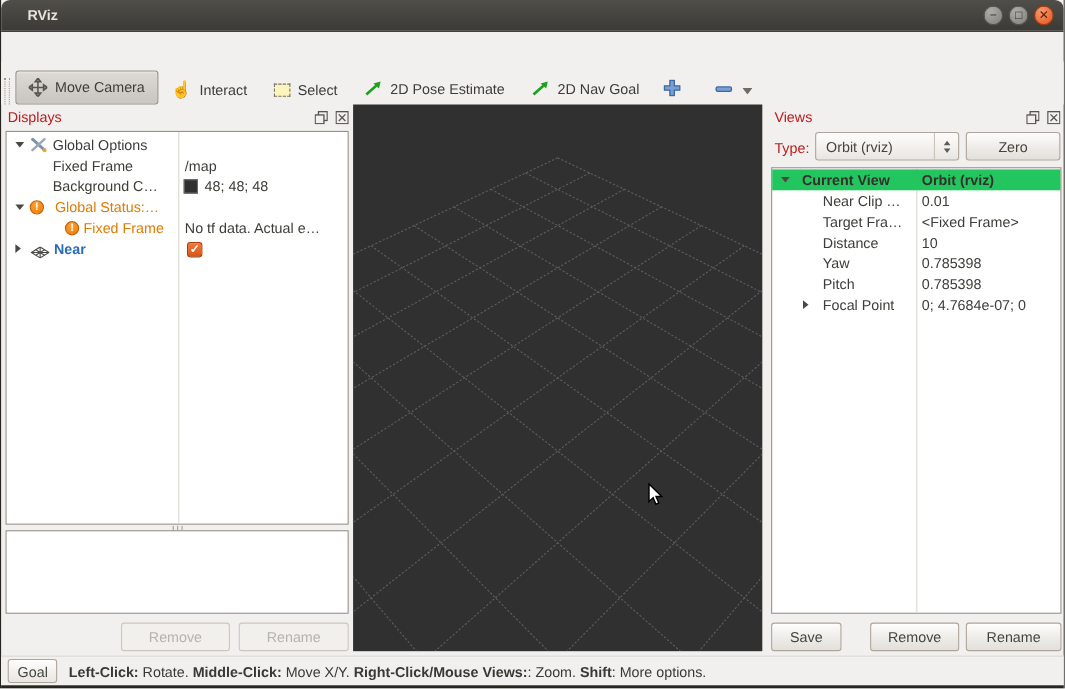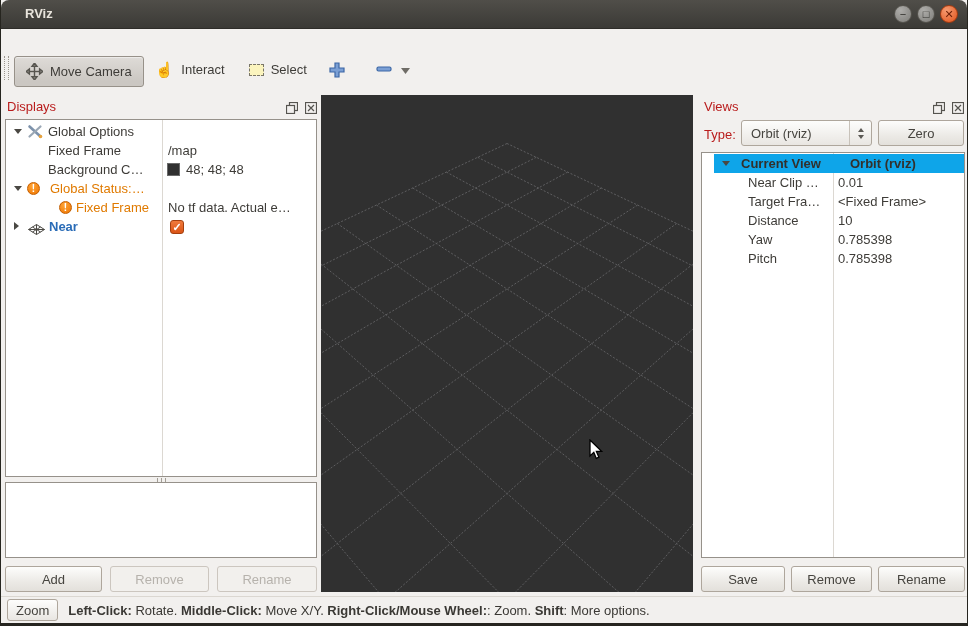--- a/index.html
+++ b/index.html
@@ -20,21 +20,21 @@
   .winbtn.close { background: radial-gradient(circle at 35% 28%, #f59b71, #e2541c); color: #6b1d05; border-color: #a33a10; }
 
   
   .menubar { position: absolute; left:0; top:29px; right:0; height: 27px; background: #3b3a36;
              display: flex; align-items: center; padding-left: 7px; }
   .menu-item { color: #dedad1; font-size: 13px; padding: 4px 11px; cursor: default; }
   .menu-item .mn { text-decoration: underline; }
 
   
   .toolbar { position: absolute; left:0; top:56px; right:0; height: 39px; background: #f2f0ee;
-             display: flex; align-items: flex-start; }
+             display: flex; align-items: flex-end; }
   .tb-handle { width: 5px; height: 24px; margin: 0 5px 0 3px;
                border-left: 1px dotted #9b968e; border-right: 1px dotted #9b968e; }
   .tool { display: flex; align-items: center; gap: 7px; font-size: 13px; color: #3e3c38; padding: 6px 8px; }
   .tool-btn { border: 1px solid #979189; border-radius: 3px;
               background: linear-gradient(#dedbd7, #cbc7c2 85%); padding: 6px 11px;
               box-shadow: inset 0 1px 1px rgba(255,255,255,.5); }
   .tool-gap1 { margin-left: 4px; } .tool-gap2 { margin-left: 8px; }
   .icon16 { width: 17px; height: 17px; display: inline-block; }
   .select-swatch { width: 15px; height: 12px; background: #fbf4be; border: 1px dashed #7a7668; }
   .hand-glyph { font-size: 15px; color: #3e3c38; line-height: 14px; }
@@ -60,21 +60,21 @@
   .swatch { position: absolute; top: 3px; width: 13px; height: 13px; border: 1px solid #6a6a6a; }
   .checkbox { position: absolute; top: 3px; width: 14px; height: 14px; border-radius: 3px;
               background: linear-gradient(#f07a3c, #da5416); border: 1px solid #a53f0e;
               color: #ffffff; font-size: 11px; font-weight: bold; text-align: center; line-height: 13px; }
   .coldiv { position: absolute; top: 0; bottom: 0; width: 1px; background: #dcd8d2; }
 
   .orange-t { color: #e07a00; }
   .blue-b { color: #2a6cb7; font-weight: bold; }
 
   
-  .vrow-sel { background: #0ea5e9; margin-left: 12px; }
+  .vrow-sel { background: #22c55e; }
   .vrow-sel .lbl, .vrow-sel .val { font-weight: bold; color: #33302b; }
   .combo { position: absolute; height: 26px; border: 1px solid #aea69c; border-radius: 3px;
            background: linear-gradient(#fdfdfc, #e9e6e2); font-size: 13px; color: #46443f;
            display: flex; align-items: center; padding-left: 9px; }
   .combo .spin { position: absolute; right: 0; top: 0; bottom: 0; width: 22px; border-left: 1px solid #c8c2ba;
                  display: flex; flex-direction: column; align-items: center; justify-content: center; gap: 3px; }
   .tri-up { width:0;height:0;border-left:3.5px solid transparent;border-right:3.5px solid transparent;border-bottom:4px solid #5b5954; }
   .tri-dn { width:0;height:0;border-left:3.5px solid transparent;border-right:3.5px solid transparent;border-top:4px solid #5b5954; }
 
   
@@ -133,21 +133,39 @@
     <div class="tool tool-gap1">
       <span class="hand-glyph">☝</span>
       <span>Interact</span>
     </div>
 
     <div class="tool tool-gap2">
       <span class="select-swatch"></span>
       <span>Select</span>
     </div>
 
-
+    <div class="tool tool-gap2">
+      <span class="icon16">
+        <svg width="17" height="17" viewBox="0 0 17 17">
+            <line x1="2" y1="14" x2="11" y2="6" stroke="#1ba11b" stroke-width="2.4"></line>
+            <path d="M15 2 L13.5 8.5 L8.5 4 Z" fill="#1ba11b"></path>
+          </svg>
+      </span>
+      <span>2D Pose Estimate</span>
+    </div>
+
+    <div class="tool tool-gap2">
+      <span class="icon16">
+        <svg width="17" height="17" viewBox="0 0 17 17">
+            <line x1="2" y1="14" x2="11" y2="6" stroke="#1ba11b" stroke-width="2.4"></line>
+            <path d="M15 2 L13.5 8.5 L8.5 4 Z" fill="#1ba11b"></path>
+          </svg>
+      </span>
+      <span>2D Nav Goal</span>
+    </div>
 
     <div class="tool" style="margin-left:6px">
       <span class="icon16">
         <svg width="16" height="16" viewBox="0 0 16 16">
             <path d="M6 1 h4 v5 h5 v4 h-5 v5 h-4 v-5 h-5 v-4 h5 Z" fill="#7b9fd4" stroke="#3c67a5" stroke-width="1.2"></path>
           </svg>
       </span>
     </div>
 
     <div class="tool" style="margin-left:14px">
@@ -224,21 +242,20 @@
   </div>
 
   <div class="splitter">
       <i></i>
       <i></i>
       <i></i>
     </div>
 
   <div class="pbox" style="left:4px; top:482px; width:312px; height:76px;"></div>
 
-  <div class="btn" style="left:4px; top:566px; width:97px;">Add</div>
   <div class="btn disabled" style="left:109px; top:566px; width:99px;">Remove</div>
   <div class="btn disabled" style="left:216px; top:566px; width:100px;">Rename</div>
 
   <div class="viewport" style="background: rgb(48, 48, 48);">
     <svg class="grid" id="grid-svg" width="372" height="497">
         <g stroke="#5e5e60" stroke-width="1" fill="none" stroke-dasharray="2 1.7">
           <line x1="186.0" y1="48.5" x2="610.2" y2="248.5"></line>
           <line x1="186.0" y1="48.5" x2="-238.2" y2="248.5"></line>
           <line x1="156.7" y1="62.3" x2="587.9" y2="280.1"></line>
           <line x1="215.3" y1="62.3" x2="-215.9" y2="280.1"></line>
@@ -310,27 +327,32 @@
       <span class="val" style="left:136px">10</span>
     </div>
     <div class="trow">
       <span class="lbl" style="left:46px; width:84px">Yaw</span>
       <span class="val" style="left:136px">0.785398</span>
     </div>
     <div class="trow">
       <span class="lbl" style="left:46px; width:84px">Pitch</span>
       <span class="val" style="left:136px">0.785398</span>
     </div>
-  </div>
-
-  <div class="btn" style="left:700px; top:566px; width:84px;">Save</div>
+    <div class="trow">
+      <span class="exp closed" style="left:28px"></span>
+      <span class="lbl" style="left:46px; width:84px">Focal Point</span>
+      <span class="val" style="left:136px">0; 4.7684e-07; 0</span>
+    </div>
+  </div>
+
+  <div class="btn" style="left:700px; top:566px; width:64px;">Save</div>
   <div class="btn" style="left:790px; top:566px; width:81px;">Remove</div>
   <div class="btn" style="left:877px; top:566px; width:87px;">Rename</div>
 
   <div class="statusbar">
-    <div class="reset-btn">Zoom</div>
+    <div class="reset-btn">Goal</div>
     <div>
-      <b>Left-Click:</b><span> Rotate. </span><b>Middle-Click:</b><span> Move X/Y. </span><b>Right-Click/Mouse Wheel:</b><span>: Zoom. </span><b>Shift</b><span>: More options.</span>
+      <b>Left-Click:</b><span> Rotate. </span><b>Middle-Click:</b><span> Move X/Y. </span><b>Right-Click/Mouse Views:</b><span>: Zoom. </span><b>Shift</b><span>: More options.</span>
     </div>
   </div>
   <div class="bottom-border"></div>
 
 </div>
 
 </body></html>

